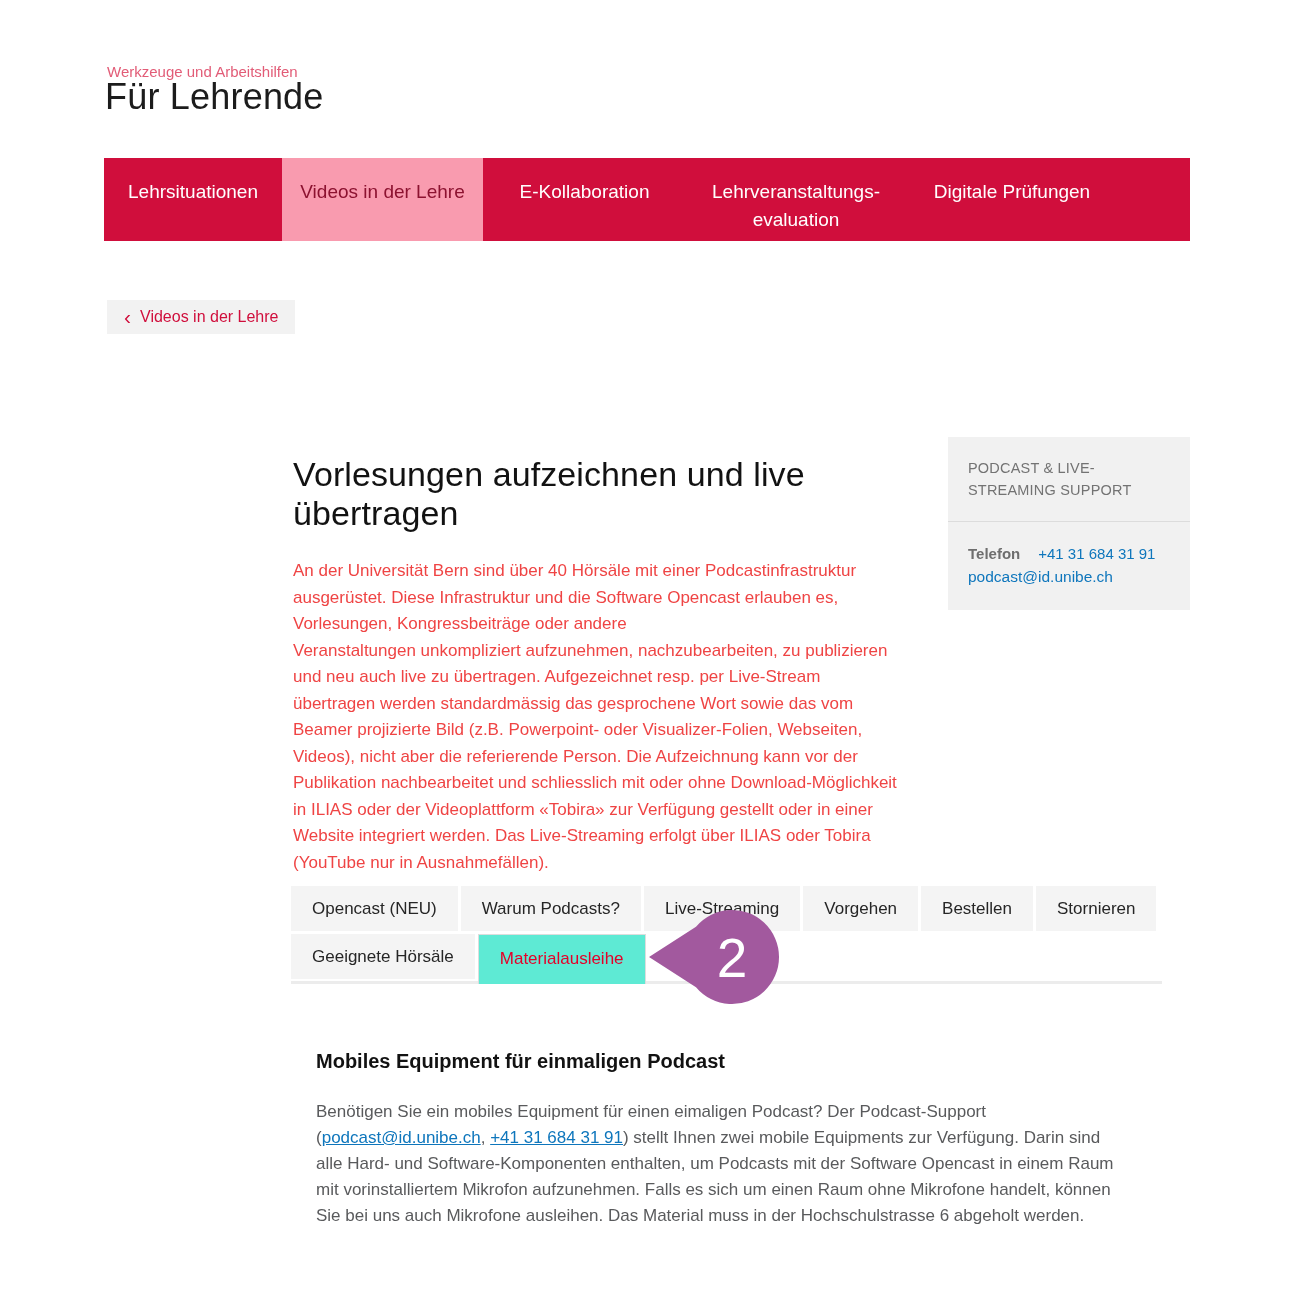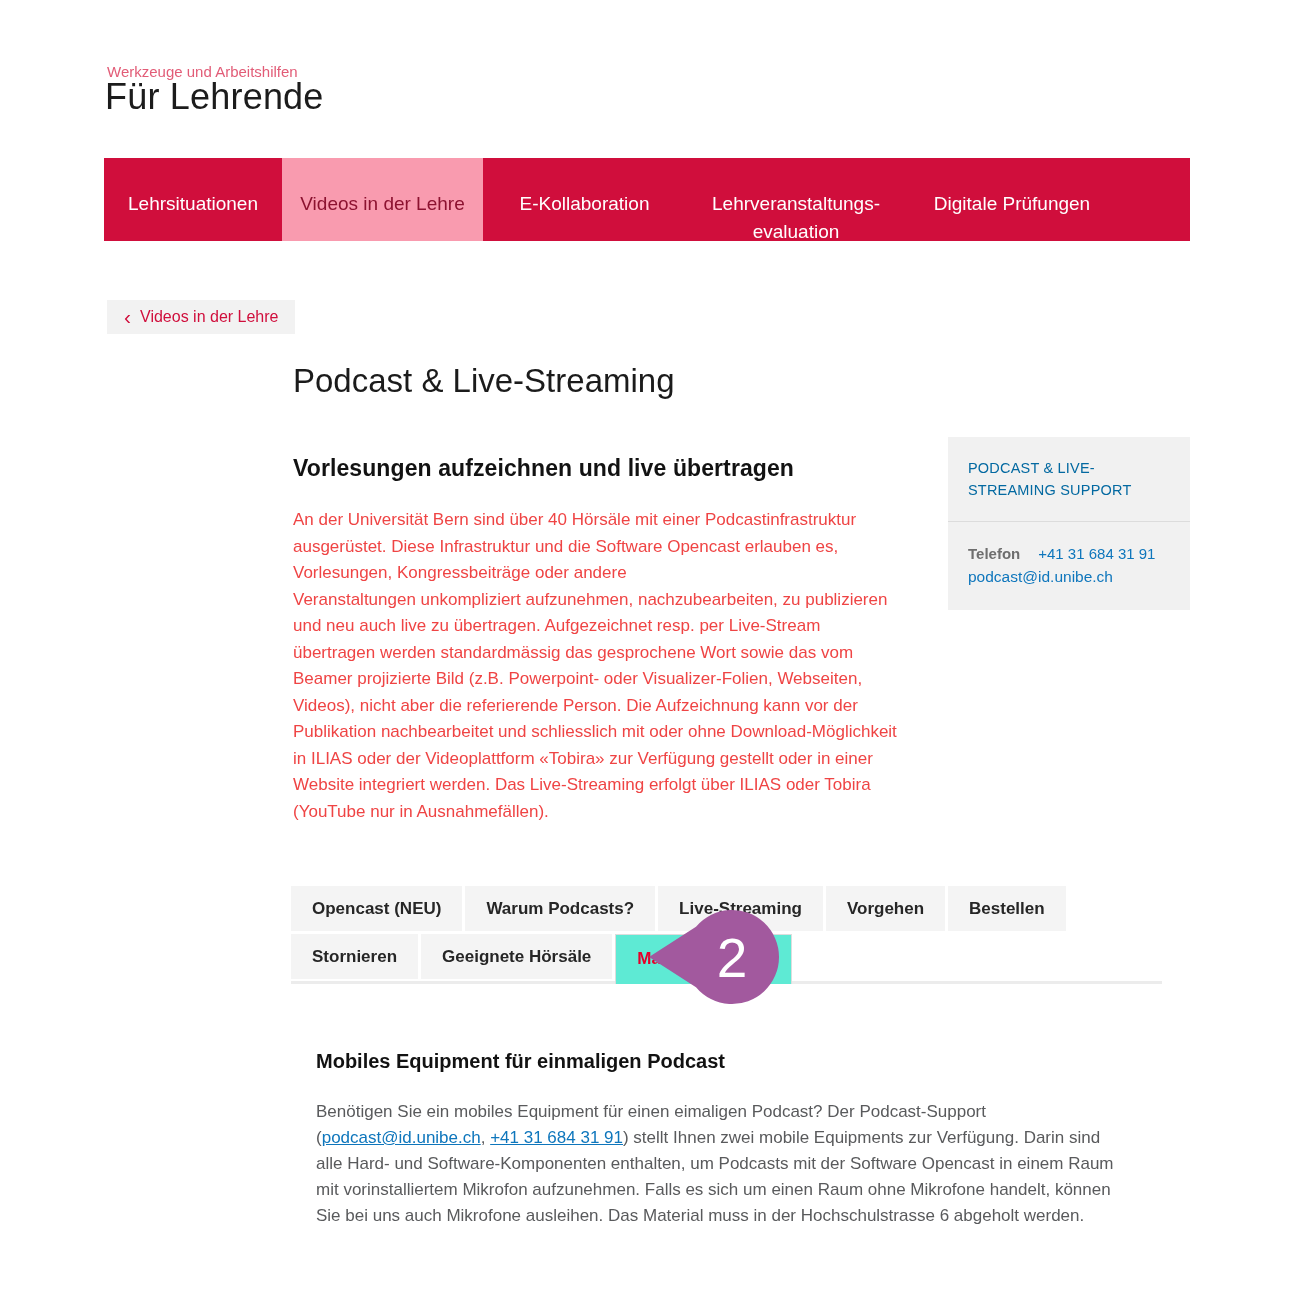--- a/index.html
+++ b/index.html
@@ -10,51 +10,51 @@
     -webkit-font-smoothing:antialiased;
   }
   #page { position:relative; width:1300px; height:1300px; }
 
   
   .eyebrow { position:absolute; left:107px; top:63px; font-size:15px; color:#e25c77; }
   .site-title { position:absolute; left:105px; top:76px; font-size:36px; font-weight:400; color:#1c1c1c; letter-spacing:0.2px; }
 
   
   .mainnav { position:absolute; left:104px; top:158px; width:1086px; height:83px; background:#d00e3c; display:flex; }
-  .mainnav .navtab { height:83px; padding-top:32px; text-align:center; font-size:19px; color:#ffffff; cursor:pointer; line-height:1.45; }
+  .mainnav .navtab { height:83px; padding-top:20px; text-align:center; font-size:19px; color:#ffffff; cursor:pointer; line-height:1.45; }
   .mainnav .navtab.active { background:#f99baf; color:#8c1230; }
   .navtab.w1{width:178px}.navtab.w2{width:201px}.navtab.w3{width:203px}.navtab.w4{width:220px; padding-left:14px; padding-right:14px;}.navtab.w5{width:212px}
   .nav-fill { flex:1; }
 
   
   .breadcrumb { position:absolute; left:107px; top:300px; height:34px; background:#f2f2f2; display:inline-flex; align-items:center; padding:0 17px; cursor:pointer; }
   .breadcrumb .chev { color:#d00e3c; font-size:21px; margin-right:9px; line-height:1; position:relative; top:-1px; }
   .breadcrumb .bc-label { color:#d00e3c; font-size:16px; }
 
   
   .page-title { position:absolute; left:293px; top:362px; font-size:33px; font-weight:400; color:#1b1b1b; }
 
   
   .main-row { position:absolute; left:293px; top:437px; width:897px; display:flex; align-items:flex-start; }
   .main-col { width:612px; }
-  .main-col h2 { font-size:23px; font-weight:700; color:#121212; margin-top:18px; margin-bottom:25px; letter-spacing:0.1px; }
+  .main-col h2 { font-size:34px; font-weight:400; color:#121212; margin-top:18px; margin-bottom:25px; letter-spacing:0.1px; }
   .intro { font-size:17px; line-height:26.5px; color:#ef4444; white-space:pre-line; }
 
   
   .support-box { margin-left:auto; width:242px; background:#f1f1f1; }
   .support-box .sb-head { padding:21px 20px 19px 20px; border-bottom:1px solid #dcdcdc; }
-  .support-box .sb-title { font-size:14.5px; line-height:1.5; color:#0369a1; letter-spacing:0.2px; }
+  .support-box .sb-title { font-size:14.5px; line-height:1.5; color:#737373; letter-spacing:0.2px; }
   .support-box .sb-body { padding:19px 20px 24px 20px; }
   .phone-row { font-size:15px; line-height:1.7; }
   .phone-label { font-weight:700; color:#6e6e6e; margin-right:18px; }
   .link-blue { color:#0e76bc; text-decoration:none; cursor:pointer; }
   .sb-email { display:block; font-size:15.5px; margin-top:2px; }
 
   
-  .tabs-wrap { position:absolute; left:291px; top:883px; width:871px; border-bottom:3px solid #ececec;font-weight:bold; }
+  .tabs-wrap { position:absolute; left:291px; top:883px; width:871px; border-bottom:3px solid #ececec; }
   .tabs { display:flex; flex-wrap:wrap; }
   .tab { background:#f4f4f4; height:45px; line-height:45px; padding:0 21px; margin:3px 3px 0 0; font-size:17px; color:#262626; cursor:pointer; white-space:nowrap; }
   .tab.active { background:#5eead4; color:#e50029; border:1px solid #ddd; border-bottom:none; height:50px; margin-bottom:-3px; line-height:47px; position:relative; z-index:2; }
 
   
   .pin { position:absolute; left:648px; top:909px; width:132px; height:97px; z-index:5; }
   .pin svg { position:absolute; inset:0; }
   .pin .pin-num { position:absolute; left:56px; top:0; width:56px; height:97px; display:flex; align-items:center; justify-content:center; color:#ffffff; font-size:55px; font-weight:400; }
 
   
@@ -78,21 +78,20 @@
     <div class="navtab w4">Lehrveranstaltungs-evaluation</div>
     <div class="navtab w5">Digitale Prüfungen</div>
     <div class="nav-fill"></div>
   </nav>
 
   <div class="breadcrumb">
     <span class="chev">‹</span>
     <span class="bc-label">Videos in der Lehre</span>
   </div>
 
-  <h1 class="page-title">Podcast &amp; Live-Streaming</h1>
 
   <div class="main-row">
     <div class="main-col">
       <h2>Vorlesungen aufzeichnen und live übertragen</h2>
       <p class="intro">An der Universität Bern sind über 40 Hörsäle mit einer Podcastinfrastruktur ausgerüstet. Diese Infrastruktur und die Software Opencast erlauben es, Vorlesungen, Kongressbeiträge oder andere
 Veranstaltungen unkompliziert aufzunehmen, nachzubearbeiten, zu publizieren und neu auch live zu übertragen. Aufgezeichnet resp. per Live-Stream übertragen werden standardmässig das gesprochene Wort sowie das vom Beamer projizierte Bild (z.B. Powerpoint- oder Visualizer-Folien, Webseiten, Videos), nicht aber die referierende Person. Die Aufzeichnung kann vor der Publikation nachbearbeitet und schliesslich mit oder ohne Download-Möglichkeit in ILIAS oder der Videoplattform «Tobira» zur Verfügung gestellt oder in einer Website integriert werden. Das Live-Streaming erfolgt über ILIAS oder Tobira (YouTube nur in Ausnahmefällen).</p>
     </div>
 
     <aside class="support-box">
       <div class="sb-head">

